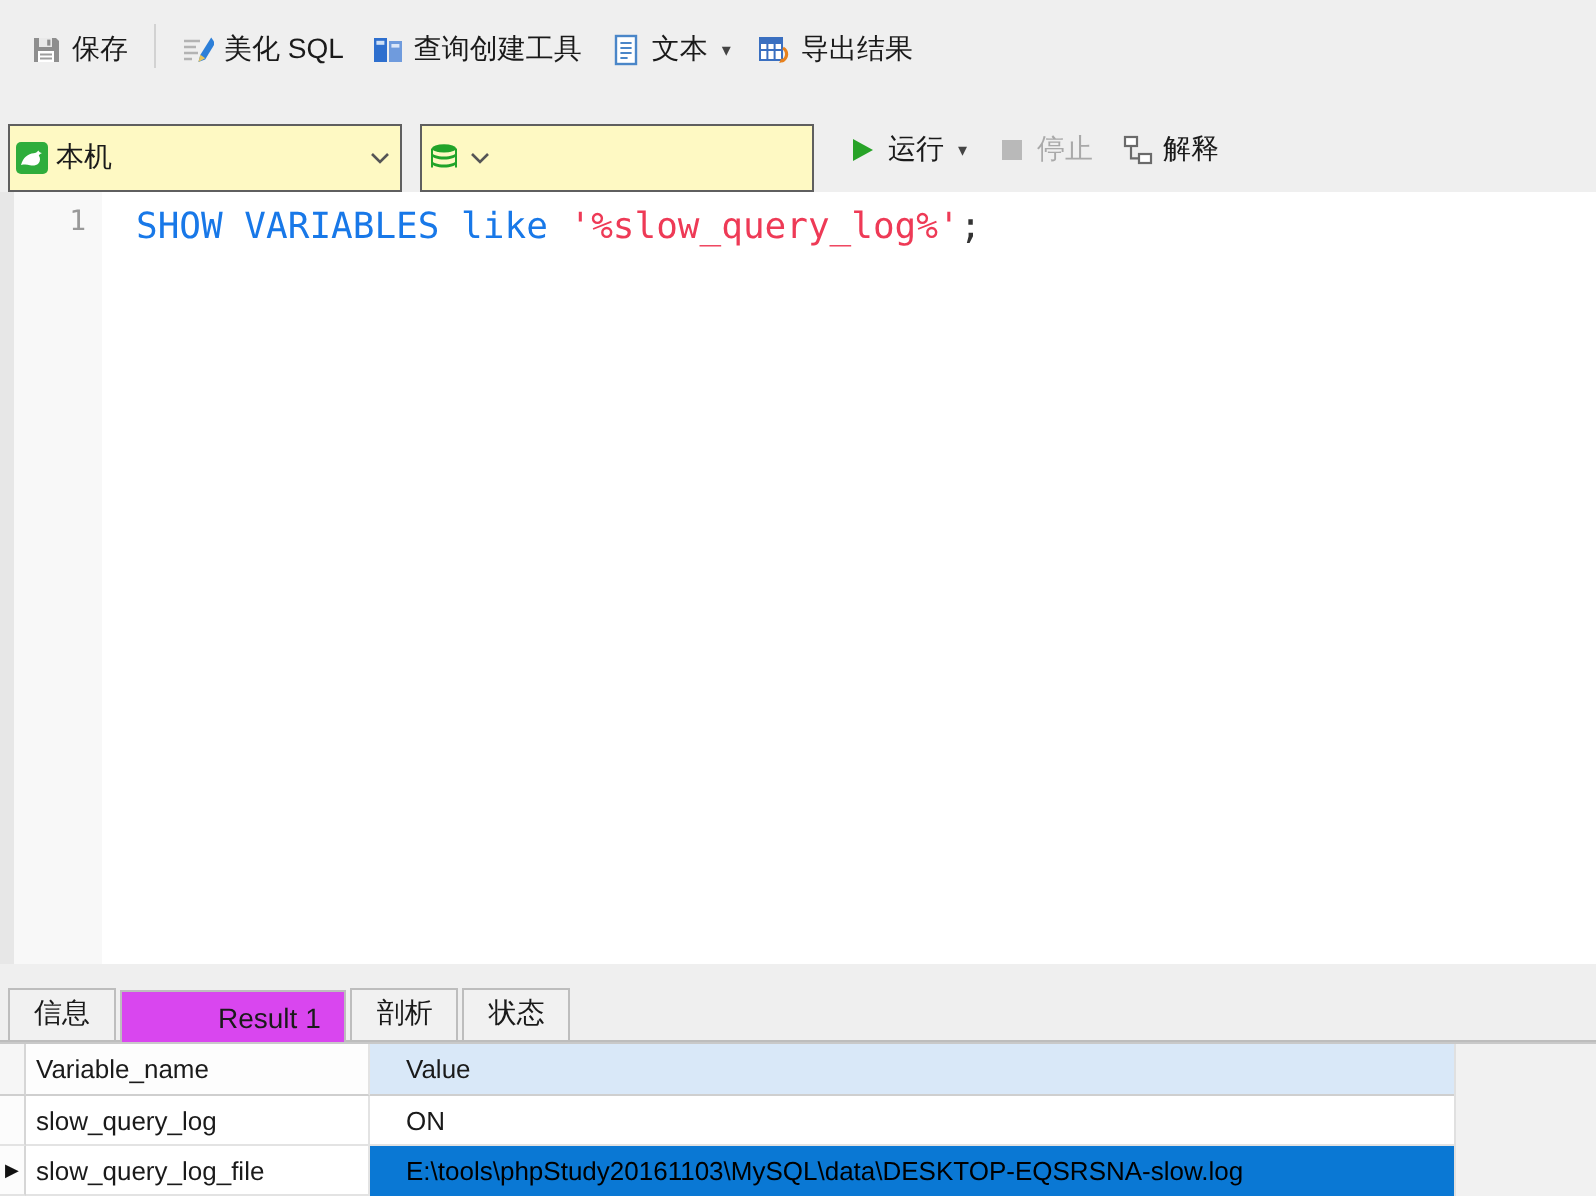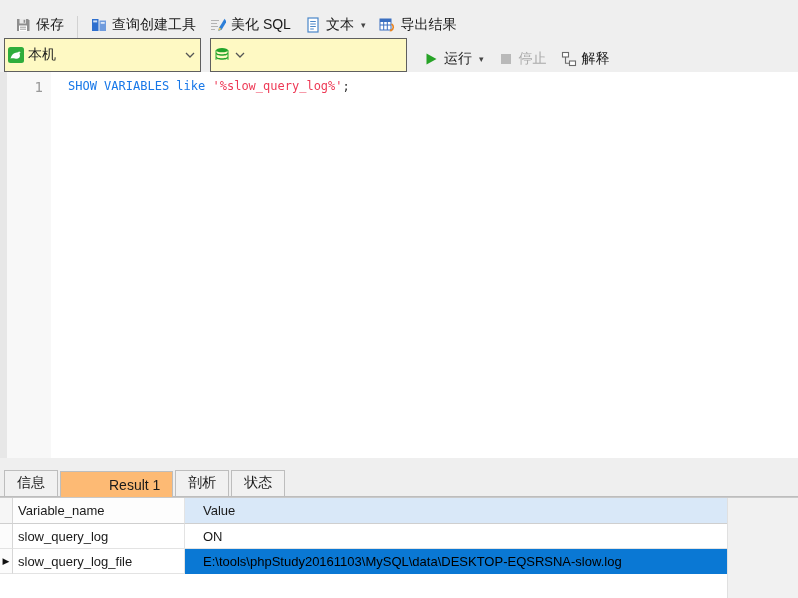--- a/index.html
+++ b/index.html
@@ -1,49 +1,49 @@
 <!DOCTYPE html>
 <html><head>
 <meta charset="utf-8">
 <style>
   * { margin:0; padding:0; box-sizing:border-box; }
   html,body { width:798px; height:598px; overflow:hidden; }
   body { font-family:"Liberation Sans","DejaVu Sans",sans-serif; font-size:14px; color:#1a1a1a; background:#efefef; }
   .app { width:798px; height:598px; display:flex; flex-direction:column; background:#efefef; }
 
   
-  .toolbar { display:flex; align-items:flex-end; flex:0 0 auto; }
+  .toolbar { display:flex; align-items:flex-start; flex:0 0 auto;margin-top:12px; }
   .tb1 { height:38px; padding-left:8px; }
   .tb2 { height:34px; padding-left:4px; }
   .tb-btn { display:flex; align-items:center; gap:5px; padding:4px 7px; border-radius:2px; cursor:default; white-space:nowrap; }
   .tb-sep { width:1px; height:22px; background:#d2d2d2; margin:0 6px; }
   .caret { font-size:9px; color:#444; margin-left:2px; }
   .disabled { color:#a9a9a9; }
   .icon16 { width:16px; height:16px; flex:0 0 auto; }
 
   
   .combo { display:flex; align-items:center; width:197px; height:34px; background:#fef9c3; border:1px solid #5f5f5f; margin-right:9px; padding:0 4px 0 3px; gap:4px; }
   .combo .label { flex:1 1 auto; overflow:hidden; white-space:nowrap; }
   .combo .chev { flex:0 0 auto; }
 
   
   .editor { flex:0 0 386px; display:flex; background:#ffffff; position:relative; }
   .editor-strip { flex:0 0 7px; background:#e7e7e7; }
   .gutter { flex:0 0 44px; background:#f8f8f8; color:#999; text-align:right; padding:7px 8px 0 0; font-family:"DejaVu Sans Mono","Liberation Mono",monospace; font-size:14px; }
-  .code-area { flex:1 1 auto; padding:7px 0 0 17px; font-family:"DejaVu Sans Mono","Liberation Mono",monospace; font-size:12px; white-space:pre; cursor:text; }
+  .code-area { flex:1 1 auto; padding:7px 0 0 17px; font-family:"DejaVu Sans Mono","Liberation Mono",monospace; font-size:18px; white-space:pre; cursor:text; }
   .kw { color:#1878e8; }
   .str { color:#ee3a56; }
   .pun { color:#333; }
 
   .mid-gap { flex:0 0 12px; background:#efefef; }
 
   
   .tabstrip { flex:0 0 27px; display:flex; align-items:flex-end; padding-left:4px; border-bottom:1px solid #bdbdbd; background:#efefef; position:relative; }
   .tab { padding:3px 12px 4px 12px; border:1px solid #bdbdbd; border-bottom:none; background:#f1f1f1; margin-right:2px; font-size:14px; white-space:nowrap; cursor:default; }
-  .tab.active { background:#fdba74; padding-top:5px; margin-bottom:-1px; position:relative; z-index:2;padding-left:48px; }
+  .tab.active { background:#d946ef; padding-top:5px; margin-bottom:-1px; position:relative; z-index:2;padding-left:48px; }
 
   
   .gridpanel { flex:1 1 auto; background:#ffffff; position:relative; display:flex; }
   .grid { width:727px; flex:0 0 727px; font-size:13px; }
   .gridrow { display:flex;justify-content:space-between; }
   .c-rowhdr { flex:0 0 13px; width:13px; border-right:1px solid #d6d6d6; border-bottom:1px solid #e3e3e3; background:#fcfcfc; display:flex; align-items:center; justify-content:center; }
   .c-name { flex:0 0 172px; width:172px; padding:0 5px; border-right:1px solid #e3e3e3; border-bottom:1px solid #e3e3e3; display:flex; align-items:center; overflow:hidden; white-space:nowrap; }
   .c-value { flex:1 1 auto; padding:0 18px; border-bottom:1px solid #e3e3e3; display:flex; align-items:center; overflow:hidden; white-space:nowrap; }
   .hdr { height:27px; }
   .hdr .c-rowhdr { background:#f6f6f6; border-bottom:1px solid #cfcfcf; }
@@ -67,34 +67,34 @@
         <rect x="4.5" y="2" width="6.5" height="4.5" fill="#e9e9e9"></rect>
         <rect x="8.6" y="2.8" width="1.6" height="3" fill="#8e8e8e"></rect>
         <rect x="4" y="8.5" width="8" height="5.5" fill="#fff"></rect>
         <path d="M5 10.2h6M5 12.2h6" stroke="#9d9d9d" stroke-width="1"></path>
       </svg>
       <span>保存</span>
     </div>
     <div class="tb-sep"></div>
     <div class="tb-btn">
       <svg class="icon16" viewBox="0 0 16 16">
+        <path d="M1 3.5h8M1 6.5h6M1 9.5h7M1 12.5h4" stroke="#b3b3b3" stroke-width="1.2"></path>
+        <path d="M14.6 1.8l-5.4 8.6-1 3.6 3.4-1.3 5-8.2z" fill="#2d7fd8"></path>
+        <path d="M8.2 14l1-3.6 2.4 1.7z" fill="#e8c45a"></path>
+      </svg>
+      <span>美化 SQL</span>
+    </div>
+    <div class="tb-btn">
+      <svg class="icon16" viewBox="0 0 16 16">
         <rect x="1" y="2" width="6.5" height="12" fill="#2e6fce"></rect>
         <rect x="2.2" y="3.4" width="4" height="2" fill="#cfe0f6"></rect>
         <rect x="8.5" y="3.5" width="6.5" height="10.5" fill="#6f9bdd"></rect>
         <rect x="9.7" y="5" width="4" height="1.8" fill="#dbe7f8"></rect>
       </svg>
       <span>查询创建工具</span>
-    </div>
-    <div class="tb-btn">
-      <svg class="icon16" viewBox="0 0 16 16">
-        <path d="M1 3.5h8M1 6.5h6M1 9.5h7M1 12.5h4" stroke="#b3b3b3" stroke-width="1.2"></path>
-        <path d="M14.6 1.8l-5.4 8.6-1 3.6 3.4-1.3 5-8.2z" fill="#2d7fd8"></path>
-        <path d="M8.2 14l1-3.6 2.4 1.7z" fill="#e8c45a"></path>
-      </svg>
-      <span>美化 SQL</span>
     </div>
     <div class="tb-btn">
       <svg class="icon16" viewBox="0 0 16 16">
         <rect x="3" y="1" width="10" height="14" fill="#ffffff" stroke="#4a86c8" stroke-width="1.2"></rect>
         <path d="M5.2 4.5h5.6M5.2 7h5.6M5.2 9.5h5.6M5.2 12h3.6" stroke="#4a86c8" stroke-width="1.1"></path>
       </svg>
       <span>文本</span>
       <span class="caret">▾</span>
     </div>
     <div class="tb-btn">

